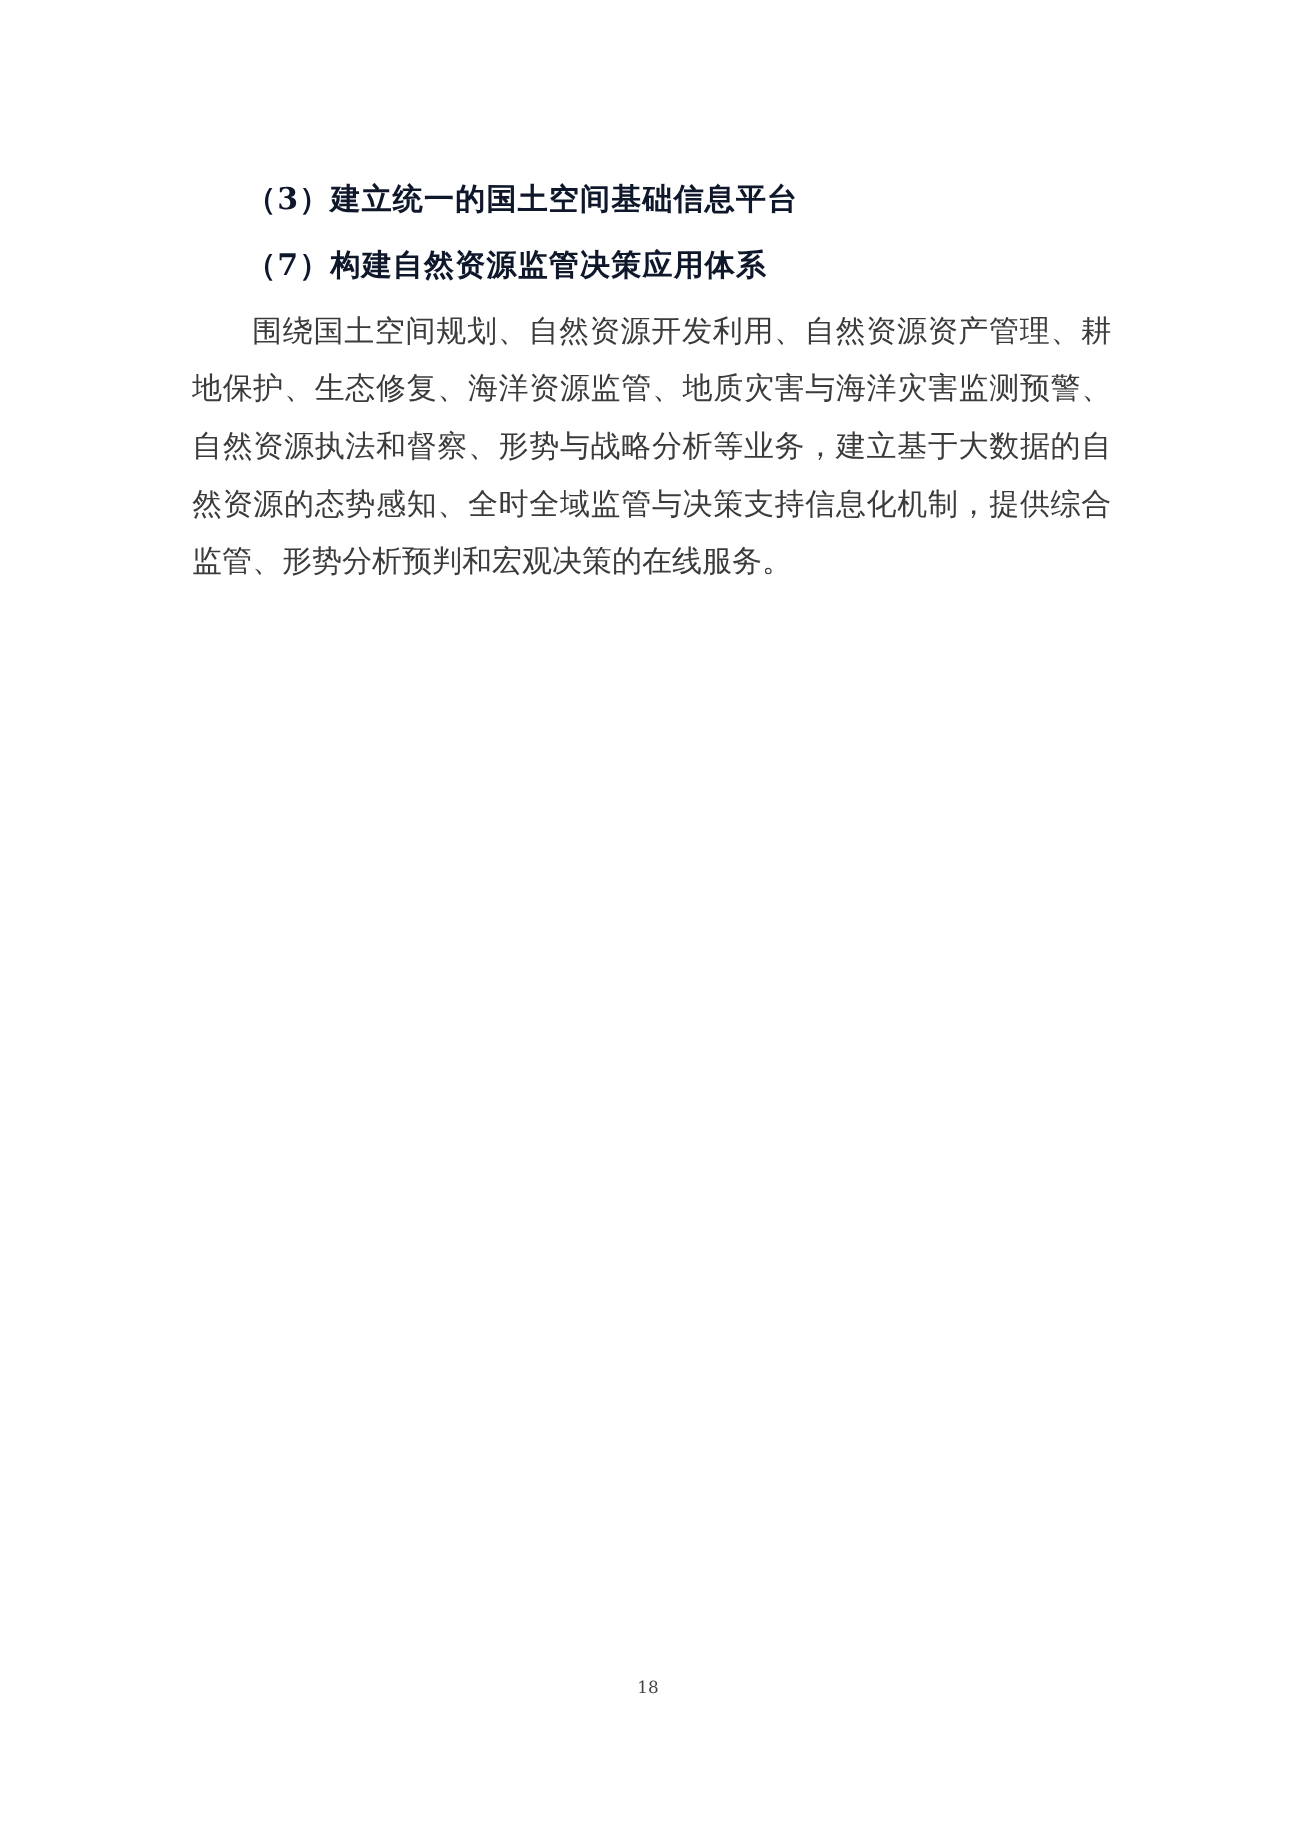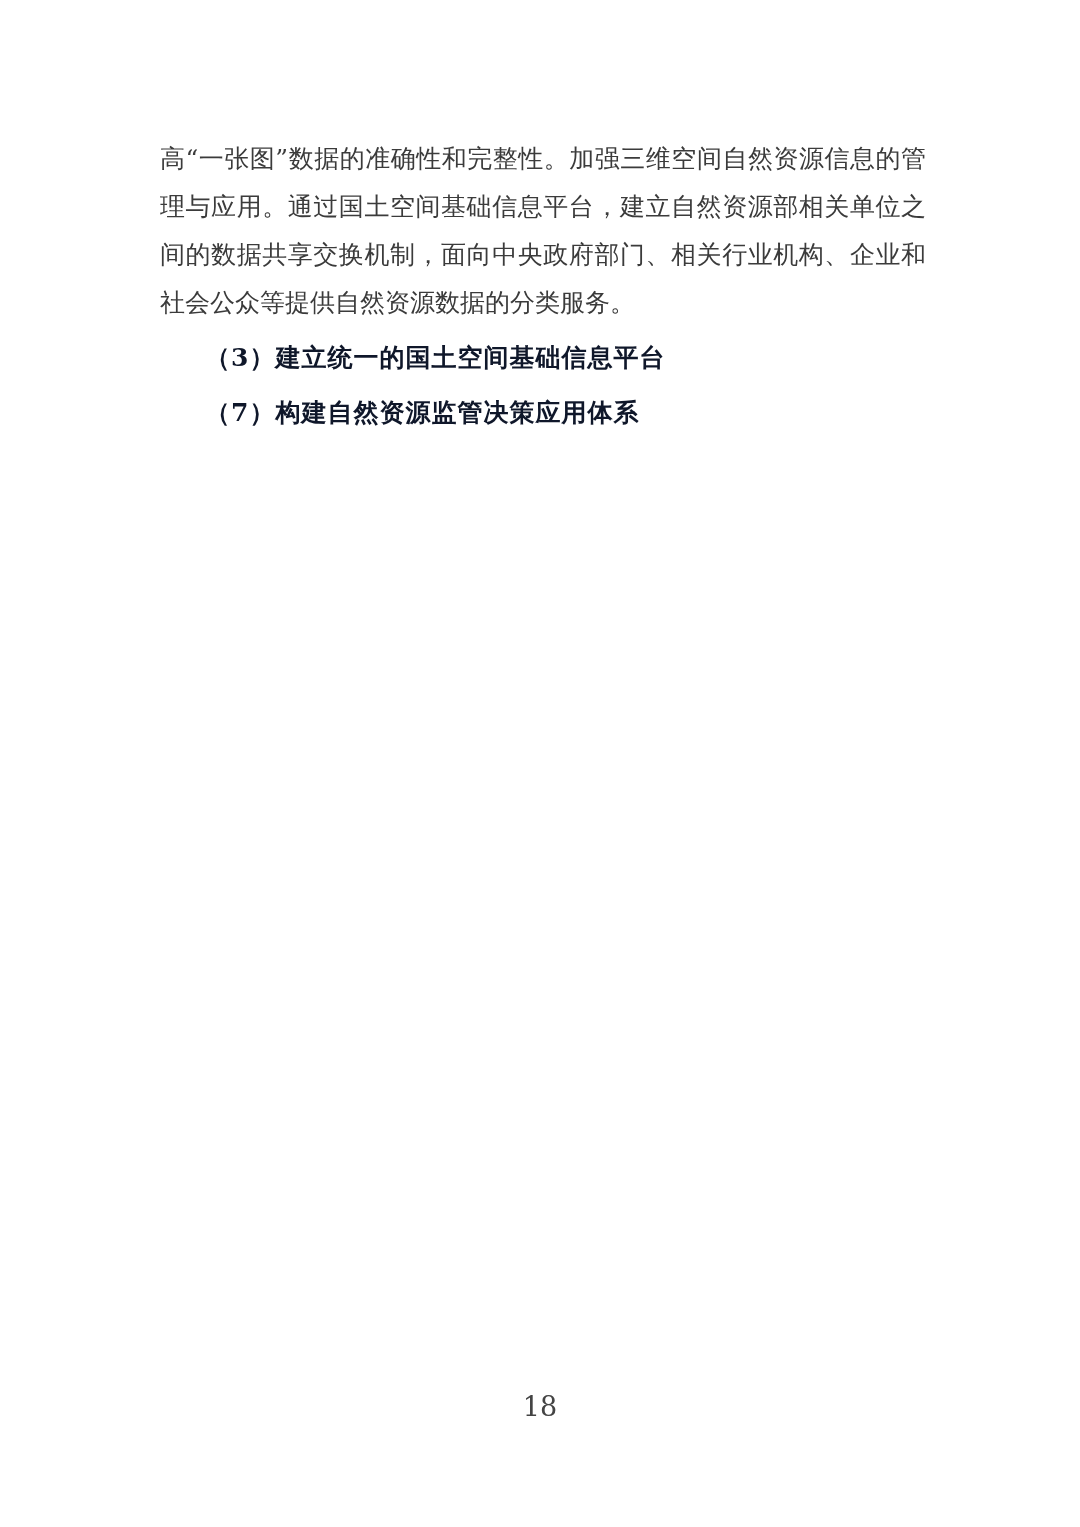--- a/index.html
+++ b/index.html
@@ -42,28 +42,28 @@
     text-indent: 1.8em;
     color: #0f172a;
     letter-spacing: 1px;
   }
   .page-number {
     position: absolute;
     top: 1392px;
     left: 0;
     width: 100%;
     text-align: center;
-    font-size: 27px;
+    font-size: 14px;
     line-height: 30px;
     color: #444444;
   }
 </style>
 </head>
 <body>
 
 <div class="page">
   <div class="content">
-    <p class="para">高“一张图”数据的准确性和完整性。加强三维空间自然资源信息的管理与应用。通过国土空间基础信息平台，建立自然资源部相关单位之间的数据共享交换机制，面向中央政府部门、相关行业机构、企业和社会公众等提供自然资源数据的分类服务。</p>
     <h3 class="heading">（3）建立统一的国土空间基础信息平台</h3>
     <h3 class="heading">（7）构建自然资源监管决策应用体系</h3>
+    <p class="para indent-first">围绕国土空间规划、自然资源开发利用、自然资源资产管理、耕地保护、生态修复、海洋资源监管、地质灾害与海洋灾害监测预警、自然资源执法和督察、形势与战略分析等业务，建立基于大数据的自然资源的态势感知、全时全域监管与决策支持信息化机制，提供综合监管、形势分析预判和宏观决策的在线服务。</p>
   </div>
   <div class="page-number">18</div>
 </div>
 
 </body></html>

